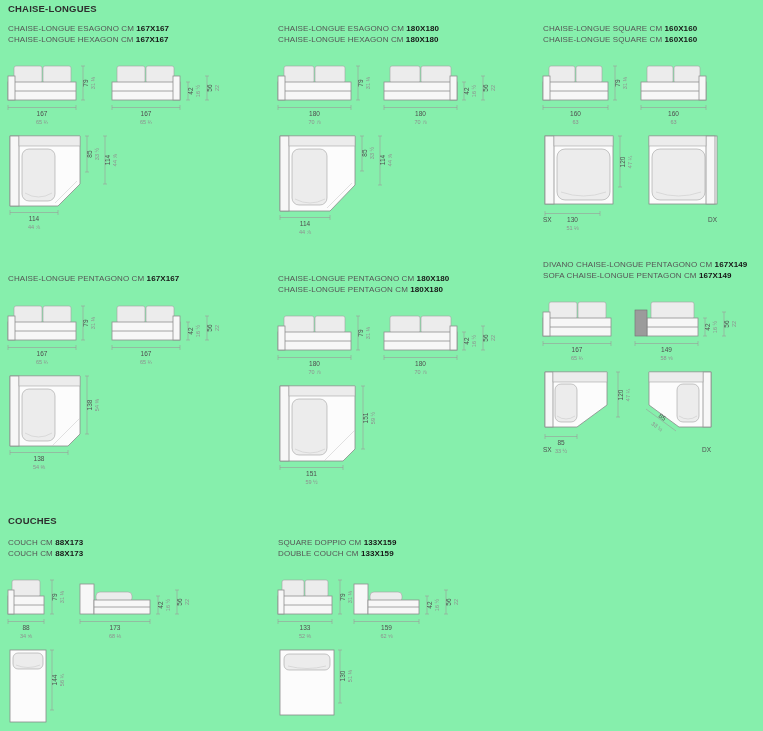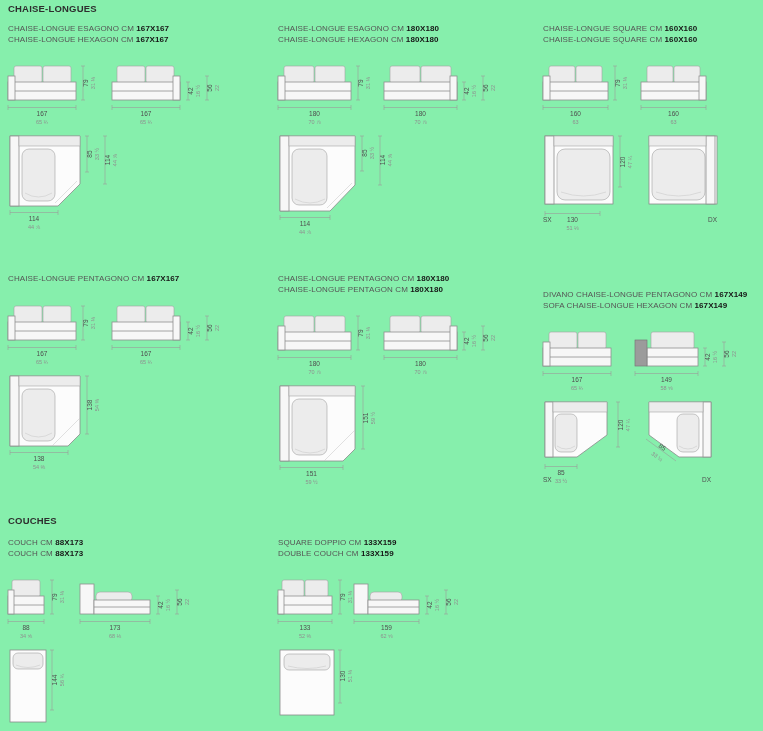--- a/index.html
+++ b/index.html
@@ -273,23 +273,23 @@
         <path class="dim" d="M83,84 h4 M85,84 V147 M83,147 h4"></path>
         <text class="dc" text-anchor="middle" transform="rotate(-90 90 116)" x="90" y="116">151</text>
         <text class="di" text-anchor="middle" transform="rotate(-90 97 116)" x="97" y="116">59 ½</text>
         <path class="dim" d="M2,163 v5 M2,165.5 H65 M65,163 v5"></path>
         <text class="dc" text-anchor="middle" x="33.5" y="174">151</text>
         <text class="di" text-anchor="middle" x="33.5" y="182">59 ½</text>
       </g>
     </svg>
   </div>
 
-  <div class="item" style="left:543px;top:290px;width:216px">
+  <div class="item" style="left:543px;top:260px;width:216px">
     <div class="t"><span>DIVANO CHAISE-LONGUE PENTAGONO CM </span><b>167X149</b></div>
-    <div class="t"><span>SOFA CHAISE-LONGUE HEXAGON CM </span><b>167X149</b></div>
+    <div class="t"><span>SOFA CHAISE-LONGUE PENTAGON CM </span><b>167X149</b></div>
     <svg width="215" height="190">
       <g>
         <use href="#sofL68" x="0"></use>
         <g>
           <rect class="cush" x="108" y="14" width="43" height="17" rx="2"></rect>
           <rect class="fill1" x="104" y="30" width="51" height="18"></rect>
           <path class="ln" d="M104,39 H155"></path>
           <rect class="dark" x="92" y="22" width="12" height="26"></rect>
         </g>
         <path class="dim" d="M160,30 h4 M162,30 V48 M160,48 h4"></path>

